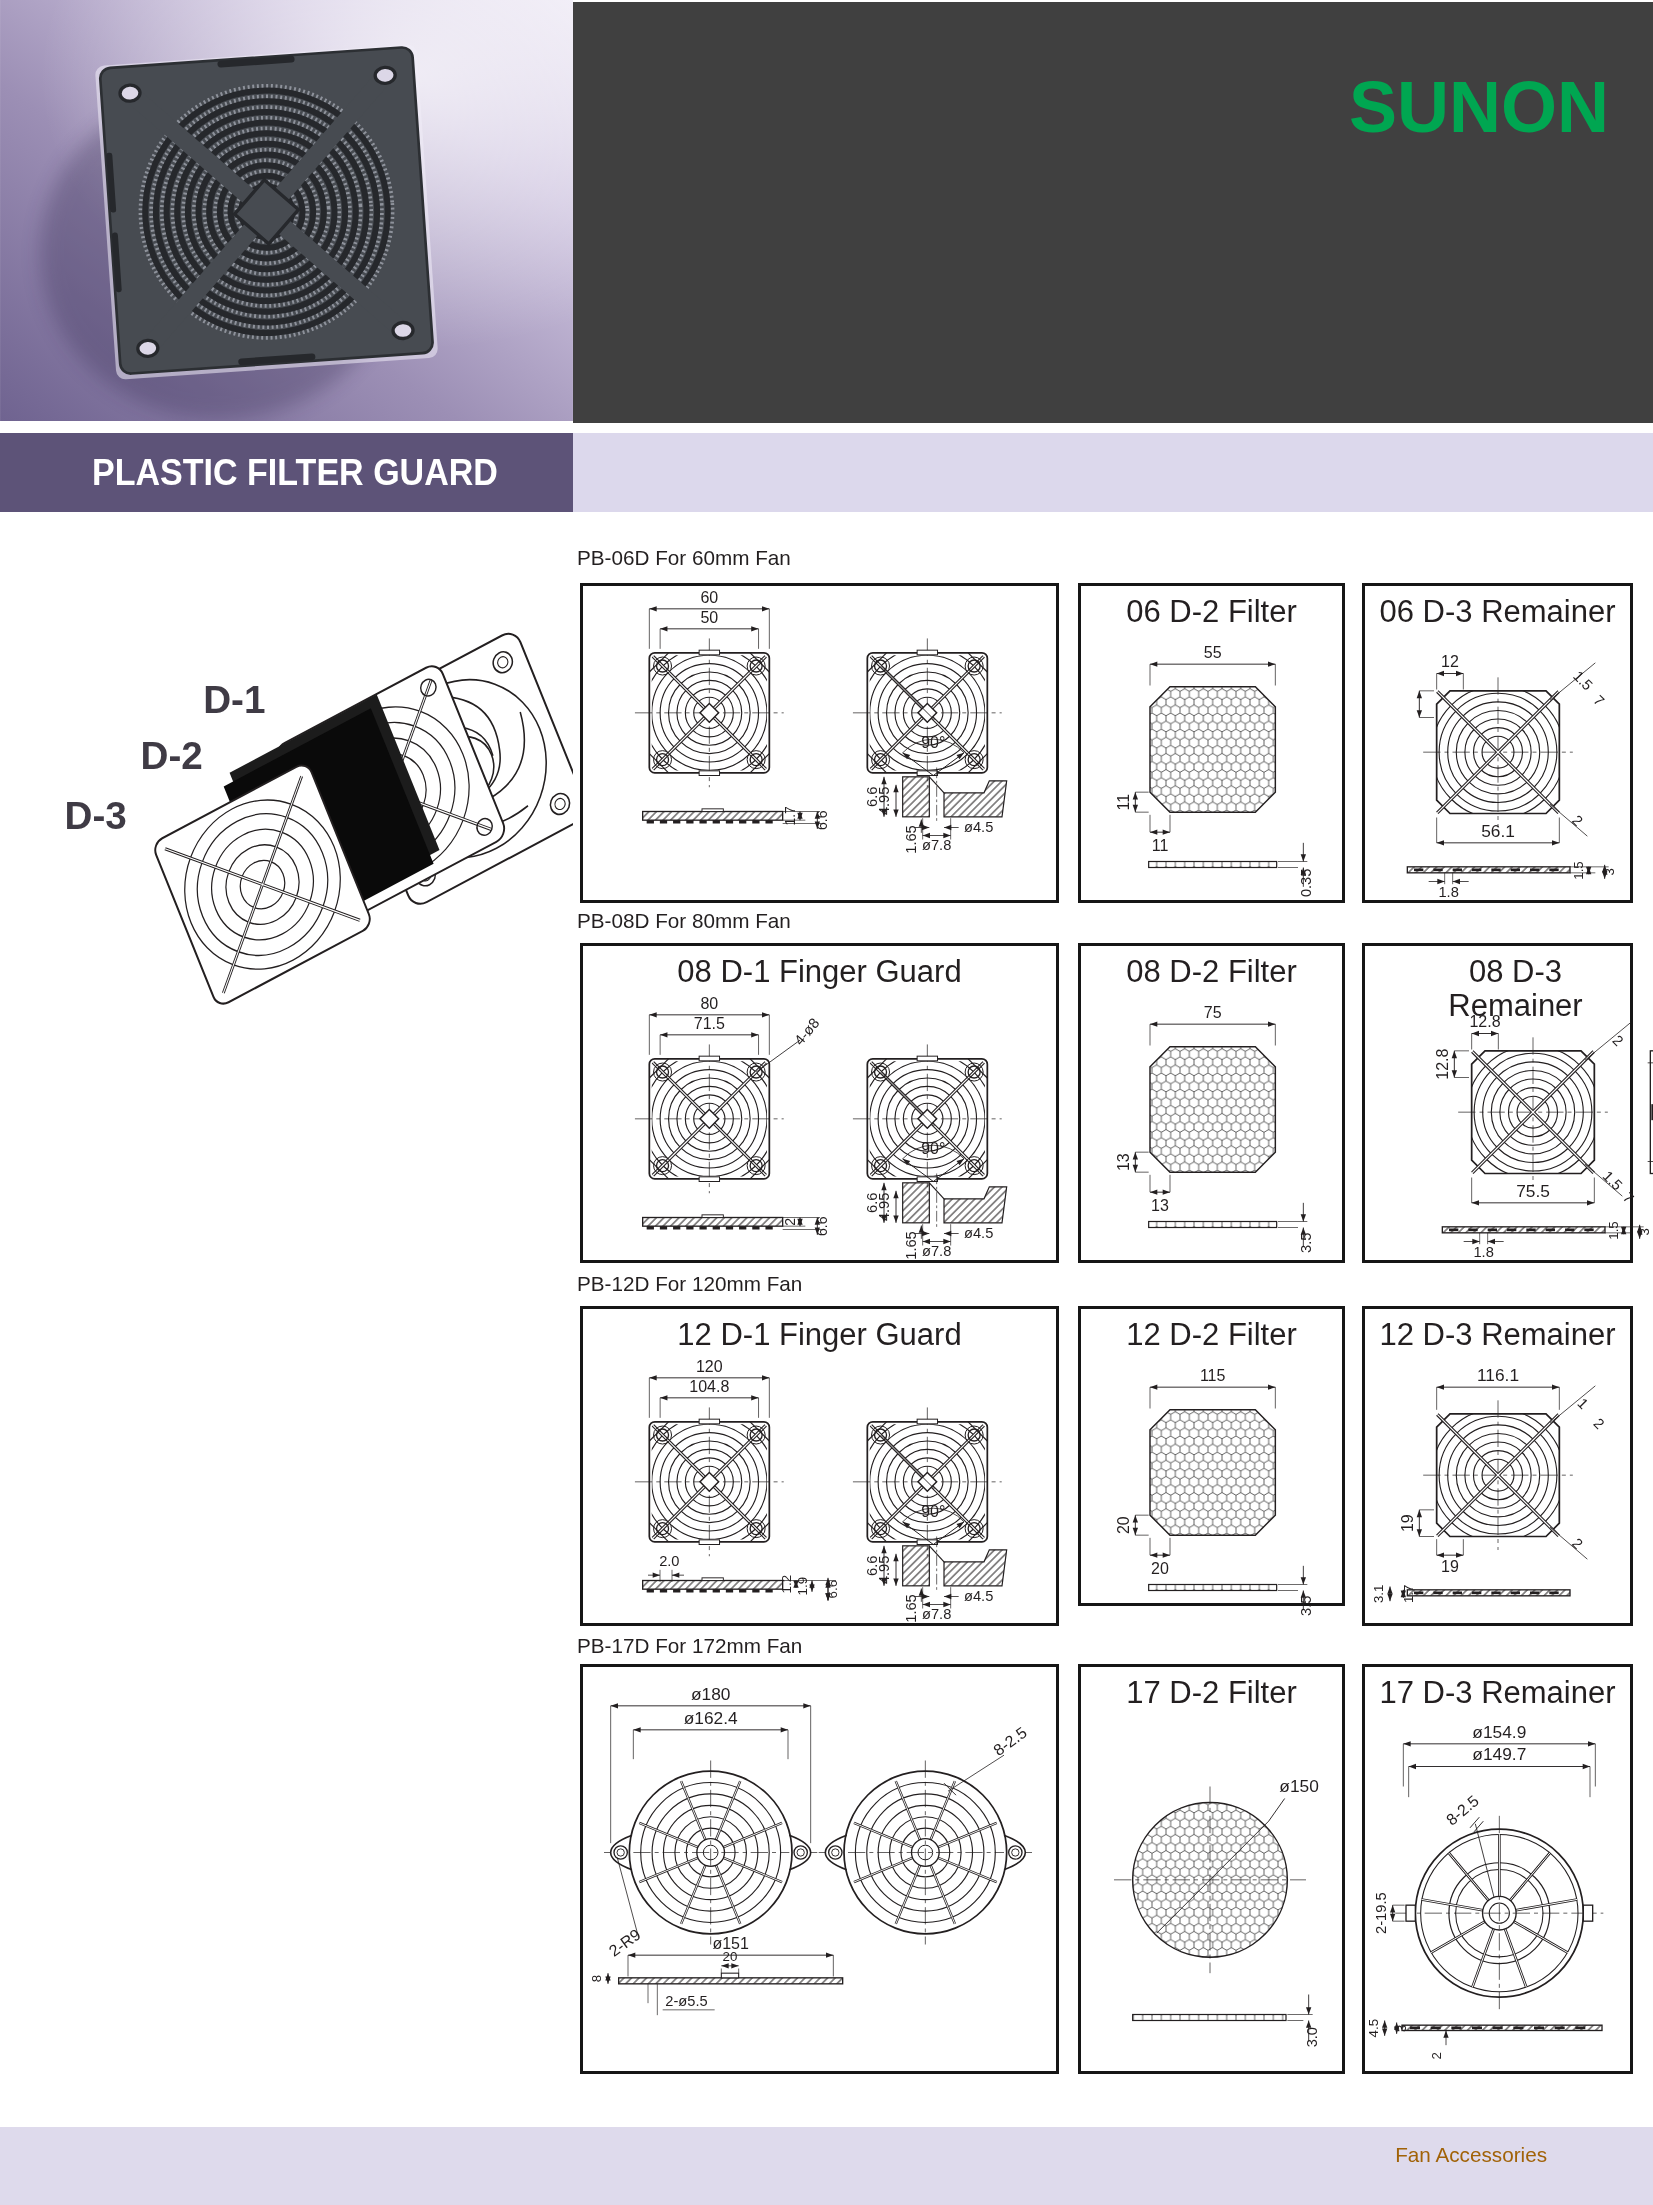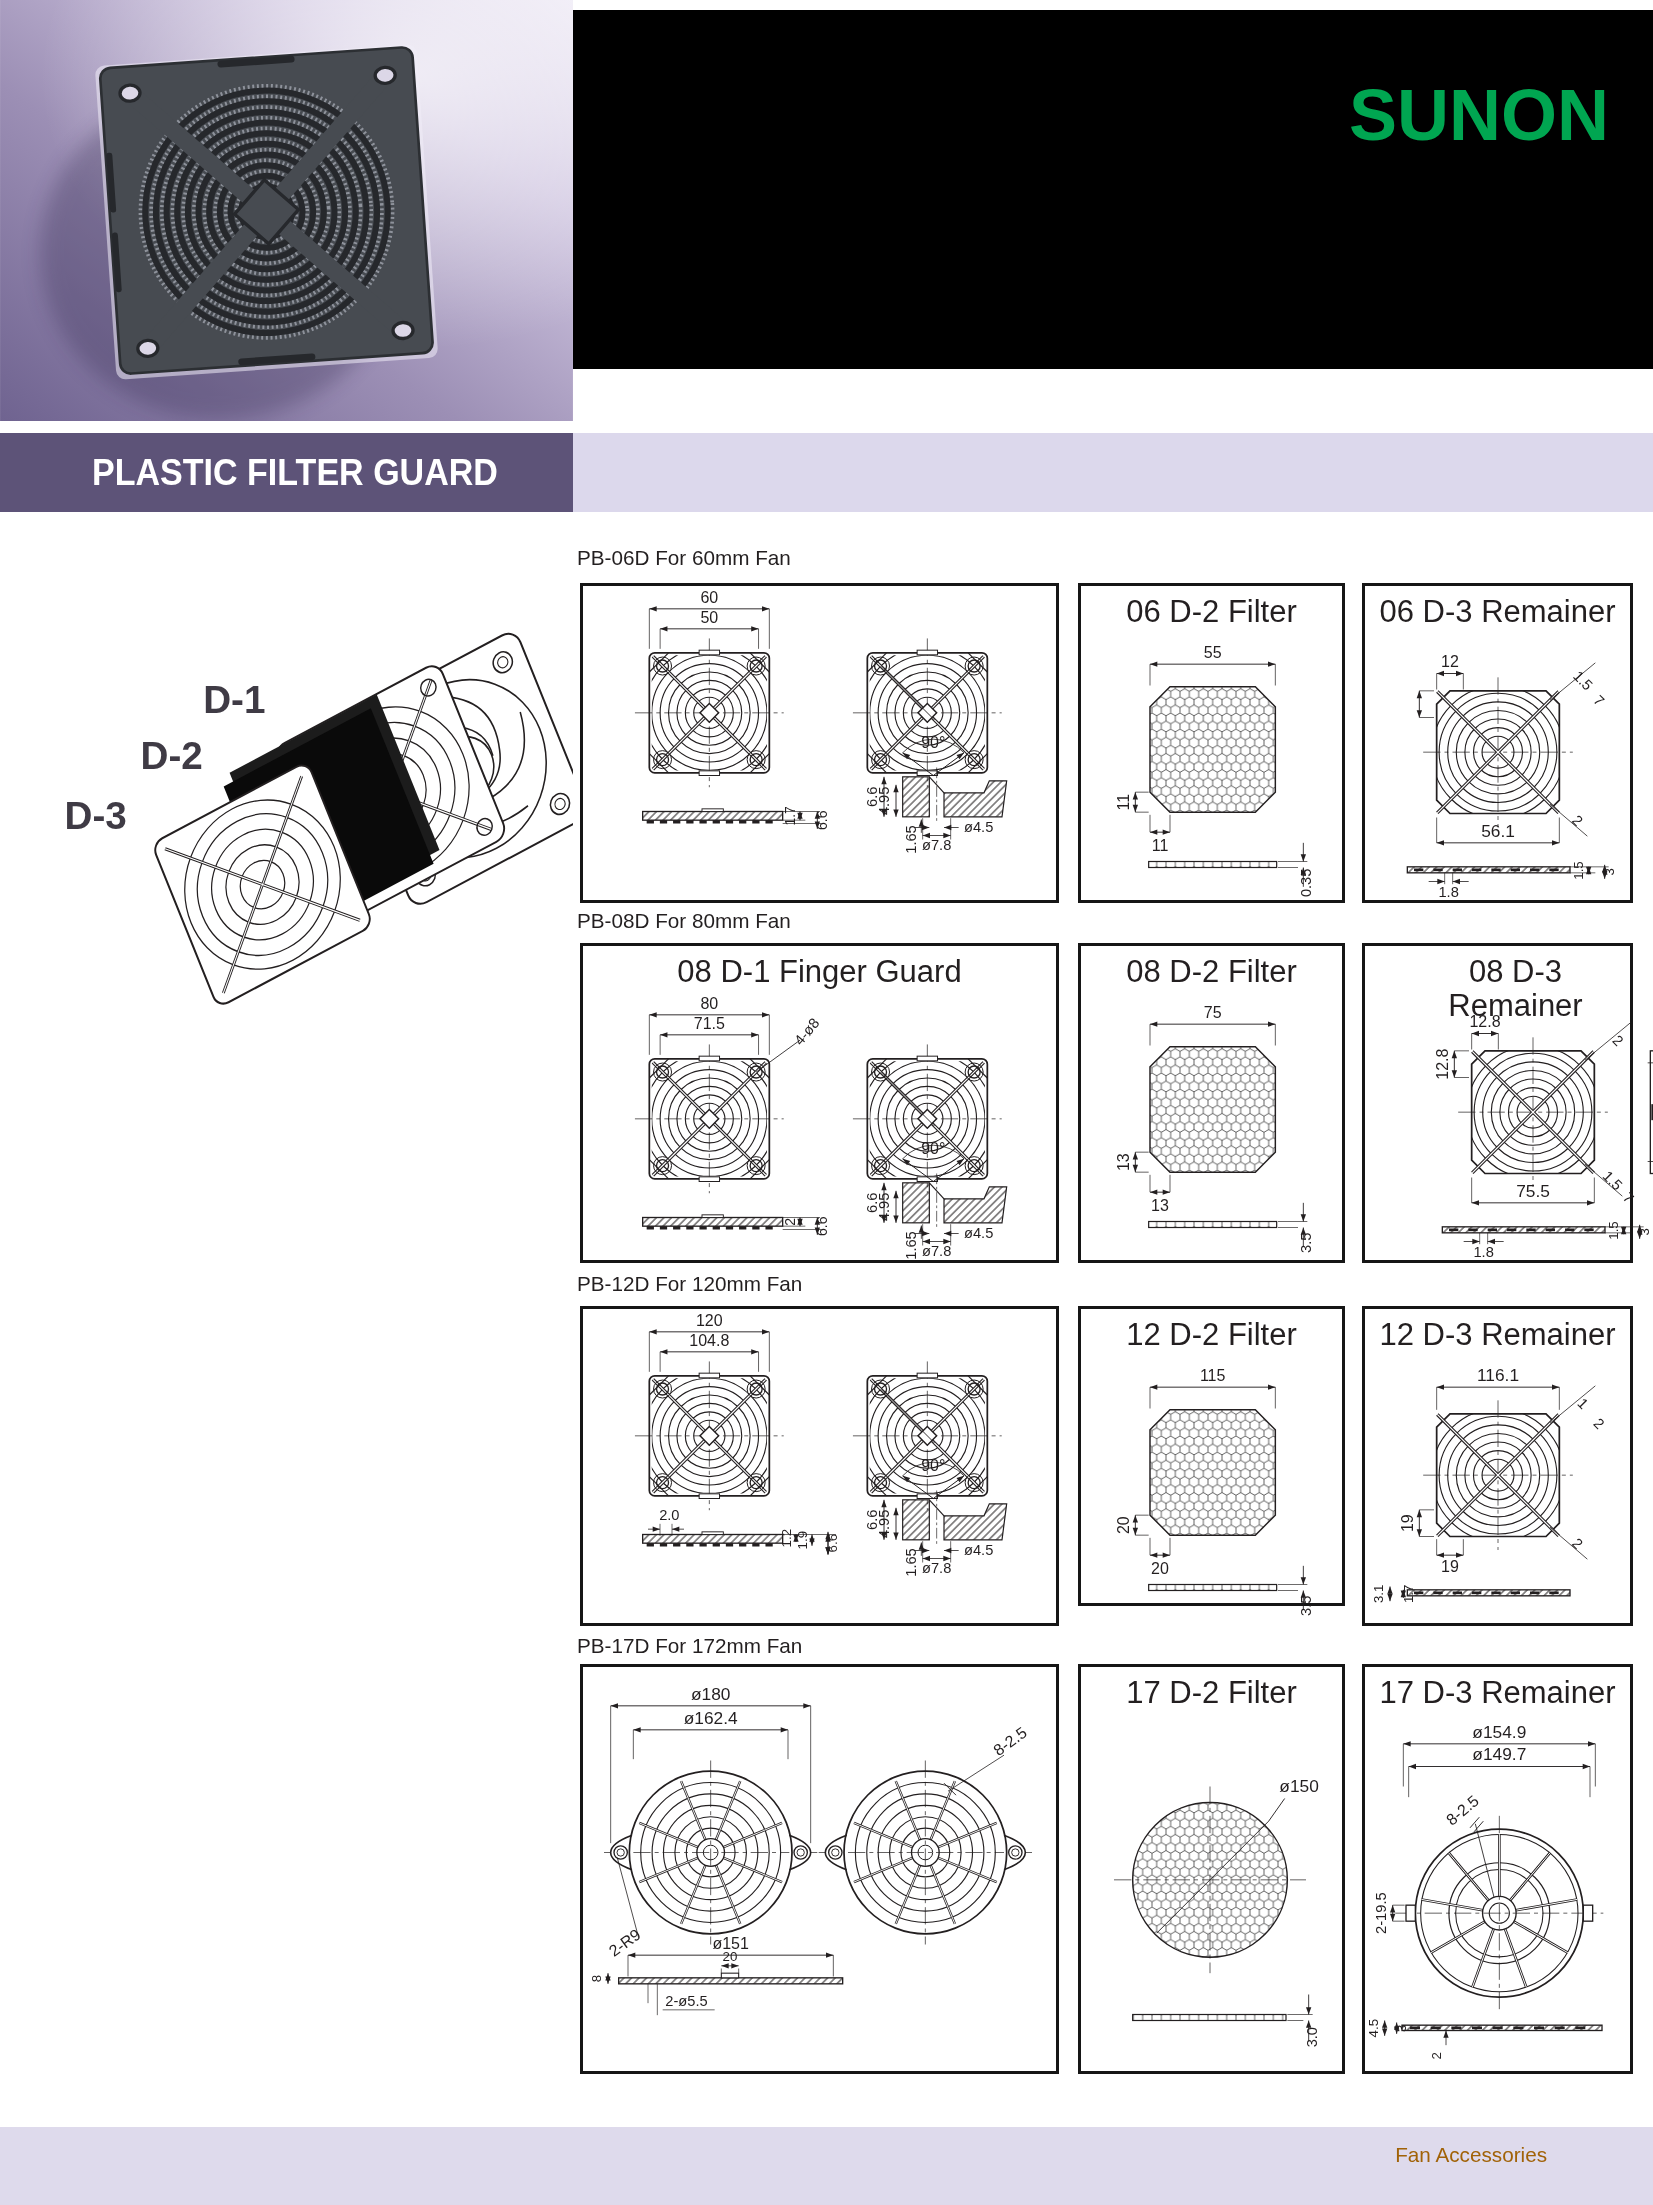--- a/index.html
+++ b/index.html
@@ -1,19 +1,19 @@
 <!DOCTYPE html>
 <html style="font-size:10.7px"><head>
 <meta charset="utf-8">
 <style>
   html,body{margin:0;padding:0;}
   body{width:1654px;height:2205px;position:relative;background:#ffffff;
        font-family:"Liberation Sans",sans-serif;color:#231f20;overflow:hidden;}
   .photo-wrap{position:absolute;left:0;top:0;width:573px;height:421px;}
-  .tr-panel{position:absolute;left:573px;top:10px;width:1080px;height:359px;background:#000000;}
+  .tr-panel{position:absolute;left:573px;top:2px;width:1080px;height:421px;background:#404040;}
   .logo{position:absolute;top:69px;right:44px;font-size:72px;font-weight:bold;
         color:#00a651;line-height:1;letter-spacing:0;}
   .banner-left{position:absolute;left:0;top:433px;width:573px;height:79px;background:#5d5378;
         display:flex;align-items:center;}
   .banner-text{color:#ffffff;font-weight:bold;font-size:37px;letter-spacing:0;margin-left:92px;
         transform:scaleX(0.92);transform-origin:left center;white-space:nowrap;}
   .banner-right{position:absolute;left:573px;top:433px;width:1080px;height:79px;background:#dcd8ec;}
   #exploded{position:absolute;left:53px;top:581px;width:520px;height:467px;}
   .row-header{position:absolute;left:577px;font-size:20.7px;line-height:1;}
   .panel{position:absolute;border:3.3px solid #161616;background:#fff;box-sizing:border-box;}
@@ -703,20 +703,21 @@
           <text x="372" y="359.5" font-size="20" text-anchor="middle" font-weight="400" fill="#231f20" transform="rotate(-90 372 359.5)">3</text>
           <rect x="374" y="88" width="8" height="184" fill="#fff" stroke="#231f20" stroke-width="2"></rect>
           <rect x="375.5" y="168" width="5" height="24" fill="#231f20"></rect>
           <line x1="370" y1="106" x2="386" y2="106" stroke="#231f20" stroke-width="1.2"></line>
           <line x1="370" y1="254" x2="386" y2="254" stroke="#231f20" stroke-width="1.2"></line>
         </svg>
       </div>
     </div>
     <div class="row-header" style="top: 1274px;">PB-12D For 120mm Fan</div>
     <div class="panel" style="left: 580px; top: 1306px; width: 479px; height: 320px;">
+      <div class="panel-title">12 D-1 Finger Guard</div>
       <div>
         <svg xmlns="http://www.w3.org/2000/svg" width="472" height="267" viewBox="0 0 708 400">
           <defs>
             <pattern id="htr2a" width="8" height="8" patternUnits="userSpaceOnUse" patternTransform="rotate(45)">
               <line x1="4" y1="0" x2="4" y2="8" stroke="#231f20" stroke-width="1.5"></line>
             </pattern>
           </defs>
           <line x1="98" y1="34" x2="278" y2="34" stroke="#231f20" stroke-width="1.4"></line>
           <polygon fill="#231f20" points="98,34 109,30 109,38"></polygon>
           <polygon fill="#231f20" points="278,34 267,30 267,38"></polygon>

